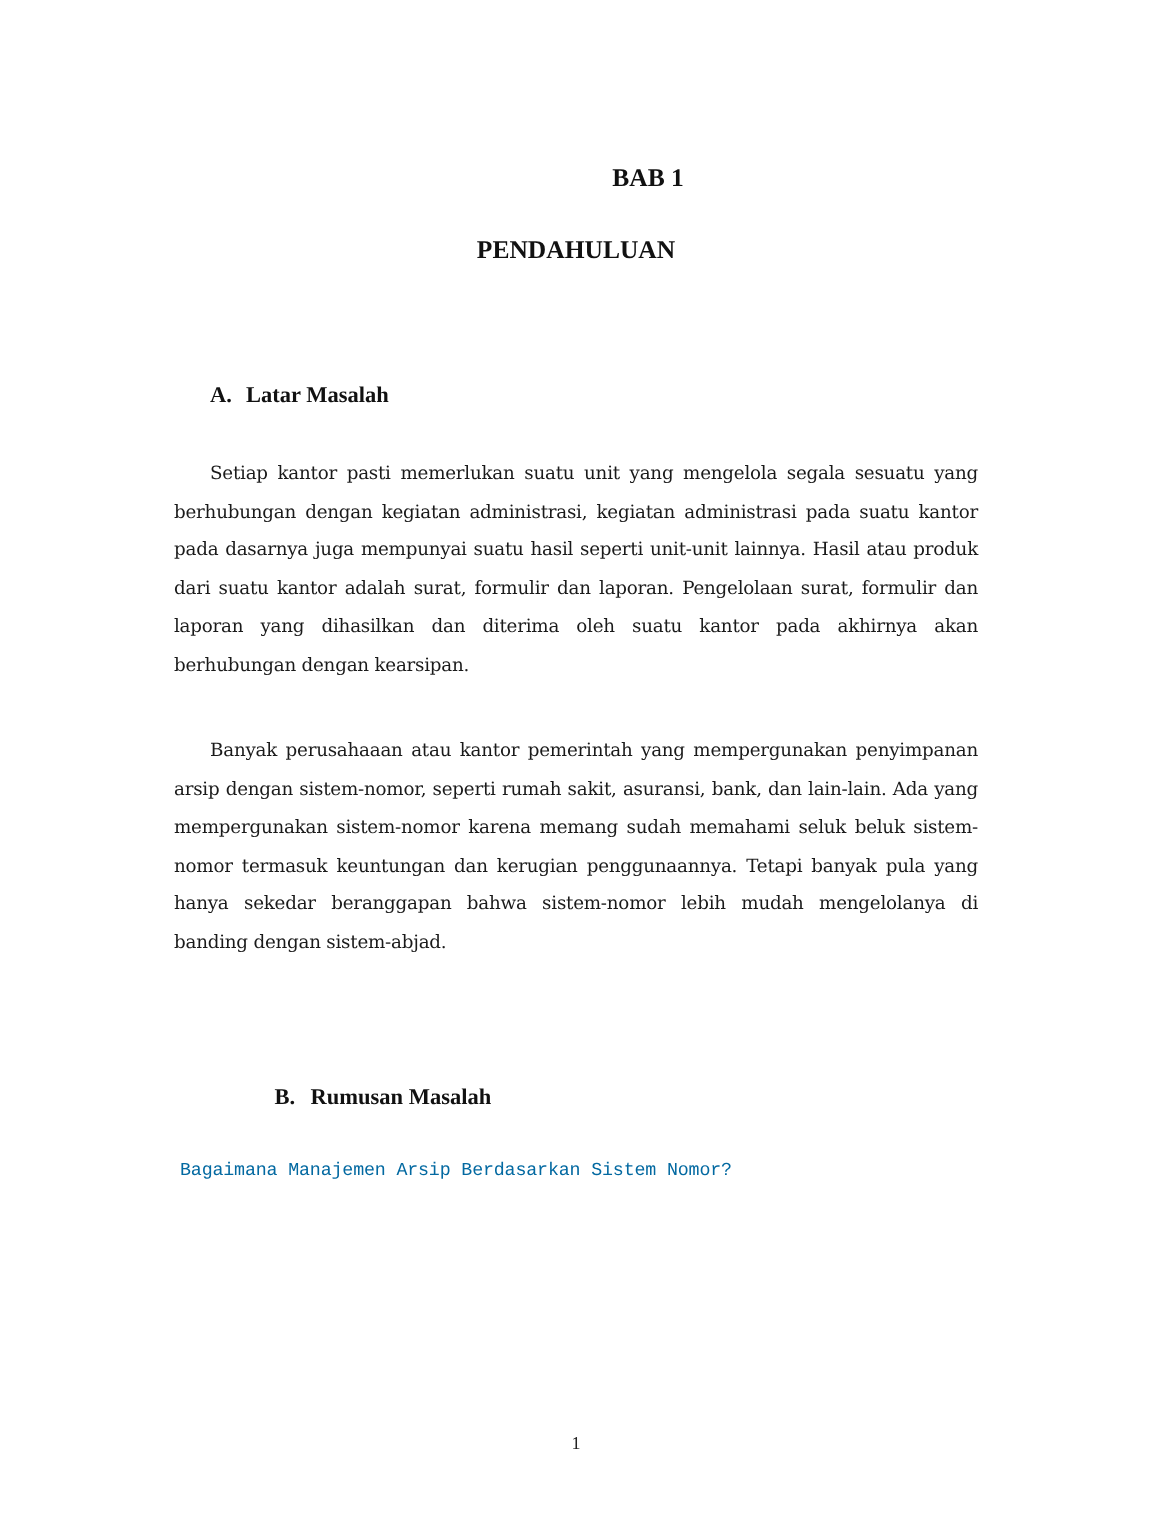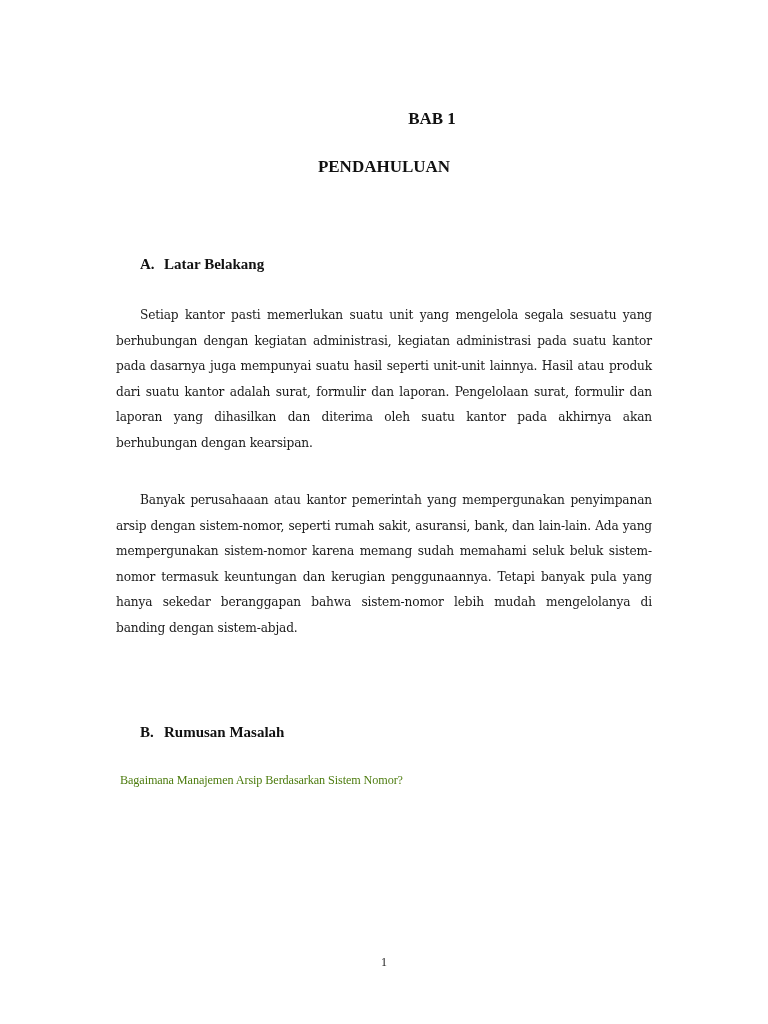--- a/index.html
+++ b/index.html
@@ -7,40 +7,40 @@
          font-family: "DejaVu Serif", "Liberation Serif", serif; color: #111; }
   .page { position: absolute; left: 0; top: 0; width: 768px; height: 1024px; background: #fff; }
   .chapter { position: absolute; left: 0; width: 768px; text-align: center;
              font-family: "Liberation Serif", serif; font-weight: bold; font-size: 17px; }
   #bab { top: 109px; margin-left: 48px; }
   #judul { top: 157px; }
   .section-heading { position: absolute; left: 140px; font-family: "Liberation Serif", serif;
                      font-weight: bold; font-size: 15px; }
   .section-heading .letter { display: inline-block; width: 24px; }
   #sec-a { top: 256px; }
-  #sec-b { top: 724px; }
+  #sec-b { top: 724px; margin-left: 43px; }
   .para { position: absolute; left: 116px; width: 536px; font-family: "DejaVu Serif", serif;
           font-size: 12.2px; line-height: 25.6px; text-align: justify; text-indent: 24px;
           letter-spacing: -0.15px; word-spacing: 0px; color: #1a1a1a; margin-top: 11px; }
   #para1 { top: 292px; }
   #para2 { top: 477px; }
-  .question { position: absolute; left: 120px; top: 773px; font-family: Liberation Serif, serif;
-              font-size: 12.2px; color: #4d7c0f; letter-spacing: -0.1px; }
+  .question { position: absolute; left: 120px; top: 773px; font-family: Liberation Mono, monospace;
+              font-size: 12.2px; color: #0369a1; letter-spacing: -0.1px; }
   .page-number { position: absolute; left: 0; width: 768px; top: 955px; text-align: center;
                  font-family: "Liberation Serif", serif; font-size: 12px; color: #222; }
 </style>
 </head>
 <body>
 
 <div class="page">
   <div id="bab" class="chapter">BAB 1</div>
   <div id="judul" class="chapter">PENDAHULUAN</div>
 
   <div id="sec-a" class="section-heading">
-    <span class="letter">A.</span><span>Latar Belakang</span>
+    <span class="letter">A.</span><span>Latar Masalah</span>
   </div>
 
   <p id="para1" class="para">Setiap kantor pasti memerlukan suatu unit yang mengelola segala sesuatu yang berhubungan dengan kegiatan administrasi, kegiatan administrasi pada suatu kantor pada dasarnya juga mempunyai suatu hasil seperti unit-unit lainnya. Hasil atau produk dari suatu kantor adalah surat, formulir dan laporan. Pengelolaan surat, formulir dan laporan yang dihasilkan dan diterima oleh suatu kantor pada akhirnya akan berhubungan dengan kearsipan.</p>
   <p id="para2" class="para">Banyak perusahaaan atau kantor pemerintah yang mempergunakan penyimpanan arsip dengan sistem-nomor, seperti rumah sakit, asuransi, bank, dan lain-lain. Ada yang mempergunakan sistem-nomor karena memang sudah memahami seluk beluk sistem-nomor termasuk keuntungan dan kerugian penggunaannya. Tetapi banyak pula yang hanya sekedar beranggapan bahwa sistem-nomor lebih mudah mengelolanya di banding dengan sistem-abjad.</p>
 
   <div id="sec-b" class="section-heading">
     <span class="letter">B.</span><span>Rumusan Masalah</span>
   </div>
 
   <div class="question">Bagaimana Manajemen Arsip Berdasarkan Sistem Nomor?</div>

